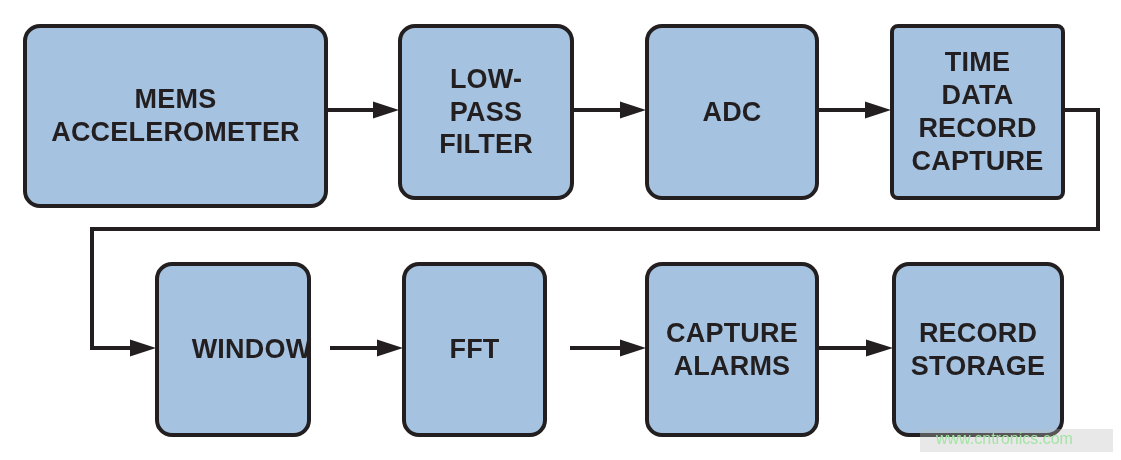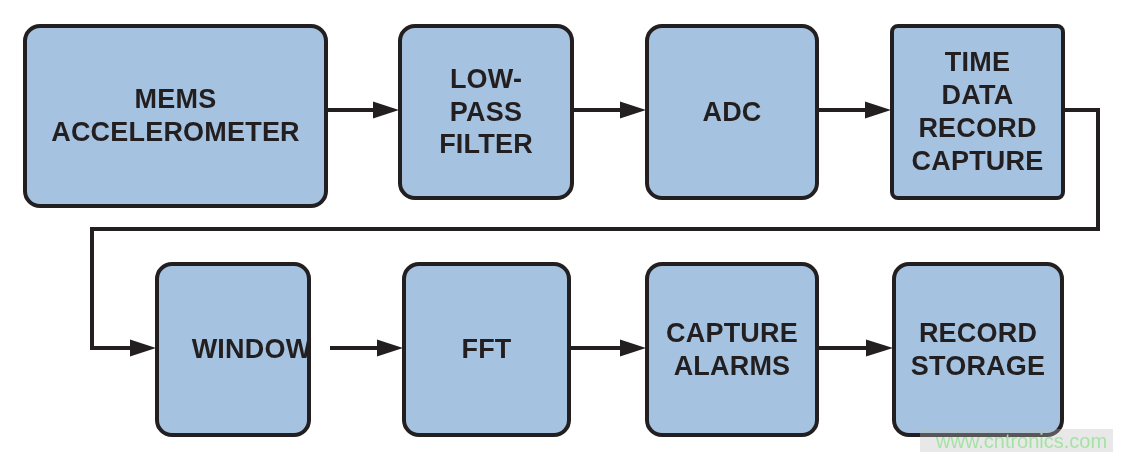--- a/index.html
+++ b/index.html
@@ -43,34 +43,34 @@
     letter-spacing: 0.2px;
     color: var(--text_color, #231f20);
     white-space: pre-line;
     z-index: 2;
   }
   .b1 { left: 23px;  top: 24px;  width: 305px; height: 184px; }
   .b2 { left: 398px; top: 24px;  width: 176px; height: 176px; }
   .b3 { left: 645px; top: 24px;  width: 174px; height: 176px; }
   .b4 { left: 890px; top: 24px;  width: 175px; height: 176px; border-radius: 8px; }
   .b5 { left: 155px; top: 262px; width: 156px; height: 175px; padding-left: 37px; }
-  .b6 { left: 402px; top: 262px; width: 169px; height: 175px; }
+  .b6 { left: 402px; top: 262px; width: 145px; height: 175px; }
   .b7 { left: 645px; top: 262px; width: 174px; height: 175px; }
   .b8 { left: 892px; top: 262px; width: 172px; height: 175px; }
   .watermark-band {
     position: absolute;
     left: 920px; top: 429px;
     width: 193px; height: 23px;
     background: rgba(190, 190, 190, 0.35);
     z-index: 3;
   }
   .watermark-text {
     position: absolute;
     left: 936px; top: 430px;
-    font-size: 20px;
+    font-size: 16px;
     font-weight: 400;
     color: var(--watermark_color, #a5e3a5);
     z-index: 4;
     white-space: nowrap;
   }
 </style>
 </head>
 <body>
 
 <div id="canvas">

